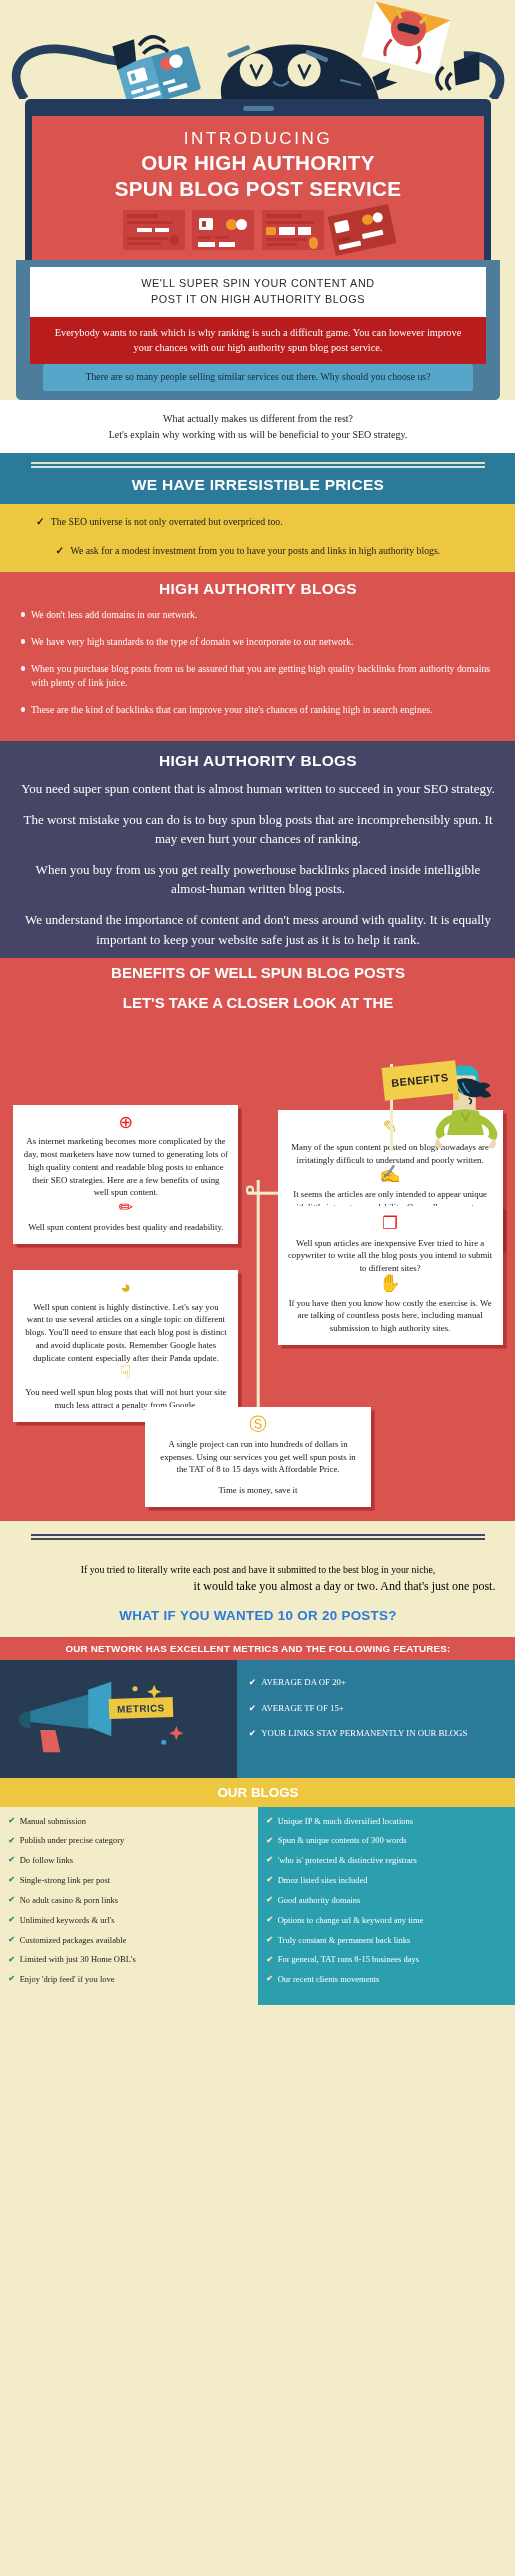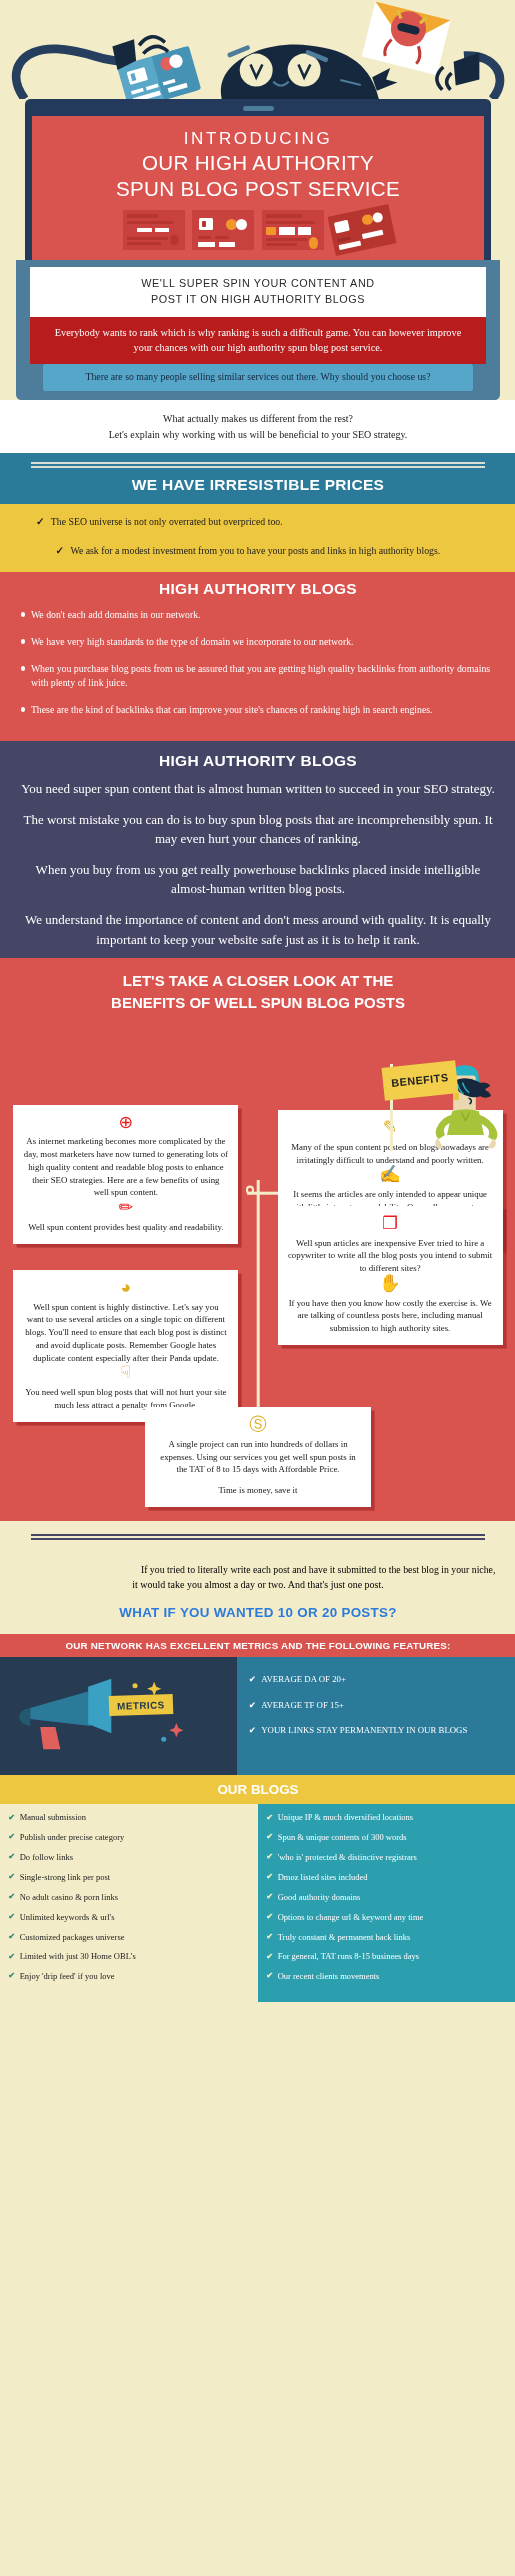--- a/index.html
+++ b/index.html
@@ -41,21 +41,21 @@
   .introducing {
     font-family:"Liberation Sans", sans-serif;
     color:#fff;
     letter-spacing:2.6px;
     font-size:17px;
     text-align:center;
     font-weight:300;
   }
   .maintitle {
     font-family:"Liberation Sans", sans-serif;
-    font-weight:normal;
+    font-weight:bold;
     color:#fff;
     font-size:20.6px;
     text-align:center;
     line-height:1.08;
     letter-spacing:0.3px;
     margin-top:3.1px;
   }
   .cardrow {
     display:flex; justify-content:center; gap:7.2px; margin-top:10.3px;
   }
@@ -387,21 +387,21 @@
     </div>
   </div>
 
   <div class="band-red">
     <div style="padding:8.2px 0 2.1px 0;">
       <div class="band-title">HIGH AUTHORITY BLOGS</div>
     </div>
     <div class="bullets">
       <div class="bullet-item">
         <span class="dot"></span>
-        <span>We don't each add domains in our network.</span>
+        <span>We don't less add domains in our network.</span>
       </div>
       <div class="bullet-item">
         <span class="dot"></span>
         <span>We have very high standards to the type of domain we incorporate to our network.</span>
       </div>
       <div class="bullet-item">
         <span class="dot"></span>
         <span>When you purchase blog posts from us be assured that you are getting high quality backlinks from authority domains with plenty of link juice.</span>
       </div>
       <div class="bullet-item">
@@ -418,22 +418,22 @@
     <div class="para-block">
       <p>You need super spun content that is almost human written to succeed in your SEO strategy.</p>
       <p>The worst mistake you can do is to buy spun blog posts that are incomprehensibly spun. It may even hurt your chances of ranking.</p>
       <p>When you buy from us you get really powerhouse backlinks placed inside intelligible almost-human written blog posts.</p>
       <p>We understand the importance of content and don't mess around with quality. It is equally important to keep your website safe just as it is to help it rank.</p>
     </div>
   </div>
 
   <div class="benefits">
     <div style="padding-top:5.2px;">
+      <div class="benefit-title" style="padding-top:0;">BENEFITS OF WELL SPUN BLOG POSTS</div>
       <div class="benefit-title">LET'S TAKE A CLOSER LOOK AT THE</div>
-      <div class="benefit-title" style="padding-top:0;">BENEFITS OF WELL SPUN BLOG POSTS</div>
     </div>
 
     <div style="position:relative;height:129px;">
       <div class="timeline" style="top:103px;height:0;"></div>
       <div class="benefits-flag">
         <div class="flagpole"></div>
         <div class="flag">BENEFITS</div>
       </div>
       <svg class="character" viewBox="0 0 170 230">
         <path d="M58 34 q0 -24 26 -24 q28 0 28 26 l0 14 l-54 0 Z" fill="#26b3c6"></path>
@@ -515,22 +515,22 @@
   </div>
 
   <div class="band-cream">
     <div style="padding:13.4px 0 0 0;">
       <div class="rule-lines dark">
           <div></div>
           <div></div>
         </div>
     </div>
     <div style="padding:14.4px 20.6px 9.3px 20.6px;text-align:center;">
-      <div style="font-size:9.8px;line-height:1.55;text-align:right;">If you tried to literally write each post and have it submitted to the best blog in your niche,</div>
-      <div style="font-size:10px;line-height:1.55;">it would take you almost a day or two. And that's just one post.</div>
+      <div style="font-size:9.8px;line-height:1.55;">If you tried to literally write each post and have it submitted to the best blog in your niche,</div>
+      <div style="font-size:12px;line-height:1.55;text-align:right;">it would take you almost a day or two. And that's just one post.</div>
     </div>
     <div style="padding:3.1px 0 13.4px 0;">
       <div class="band-title blue small">WHAT IF YOU WANTED 10 OR 20 POSTS?</div>
     </div>
   </div>
 
   <div>
     <div class="metrics-head">OUR NETWORK HAS EXCELLENT METRICS AND THE FOLLOWING FEATURES:</div>
     <div class="metrics-body">
       <div class="metrics-left">
@@ -588,21 +588,21 @@
         <div class="blog-item">
             <span class="chk">✔</span>
             <span>No adult casino &amp; porn links</span>
           </div>
         <div class="blog-item">
             <span class="chk">✔</span>
             <span>Unlimited keywords &amp; url's</span>
           </div>
         <div class="blog-item">
             <span class="chk">✔</span>
-            <span>Customized packages universe</span>
+            <span>Customized packages available</span>
           </div>
         <div class="blog-item">
             <span class="chk">✔</span>
             <span>Limited with just 30 Home OBL's</span>
           </div>
         <div class="blog-item">
             <span class="chk">✔</span>
             <span>Enjoy 'drip feed' if you love</span>
           </div>
       </div>

